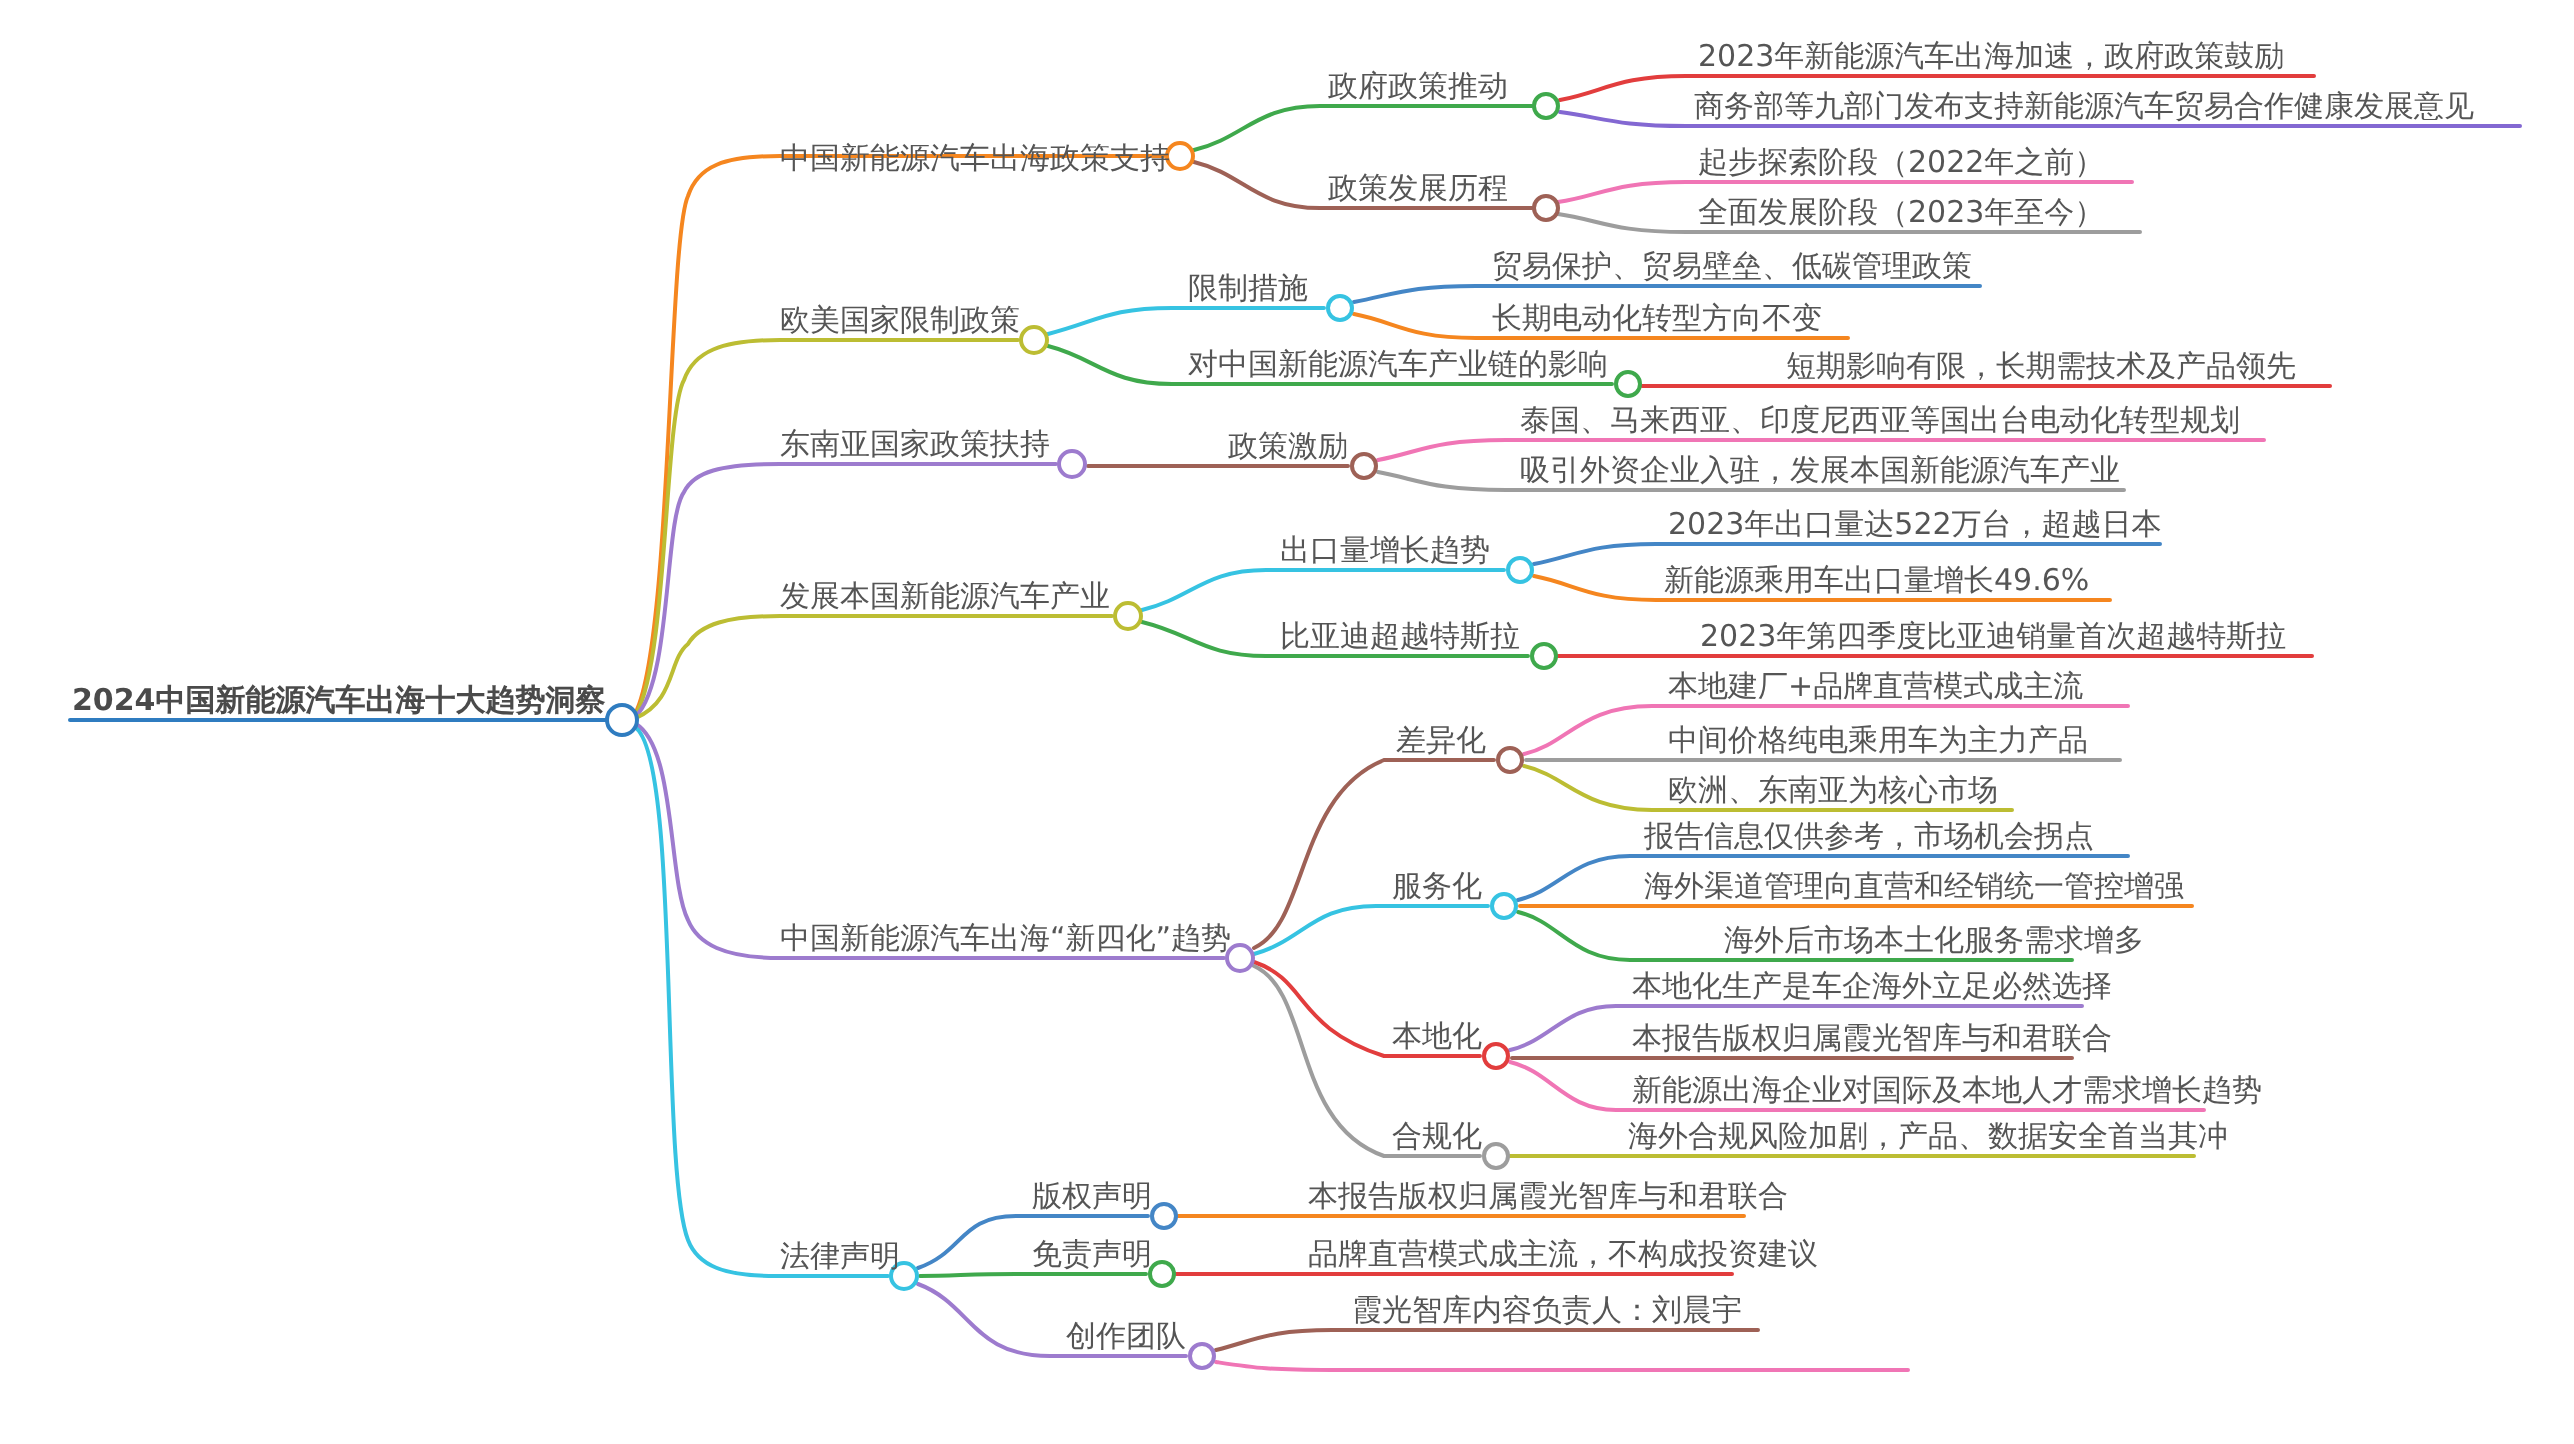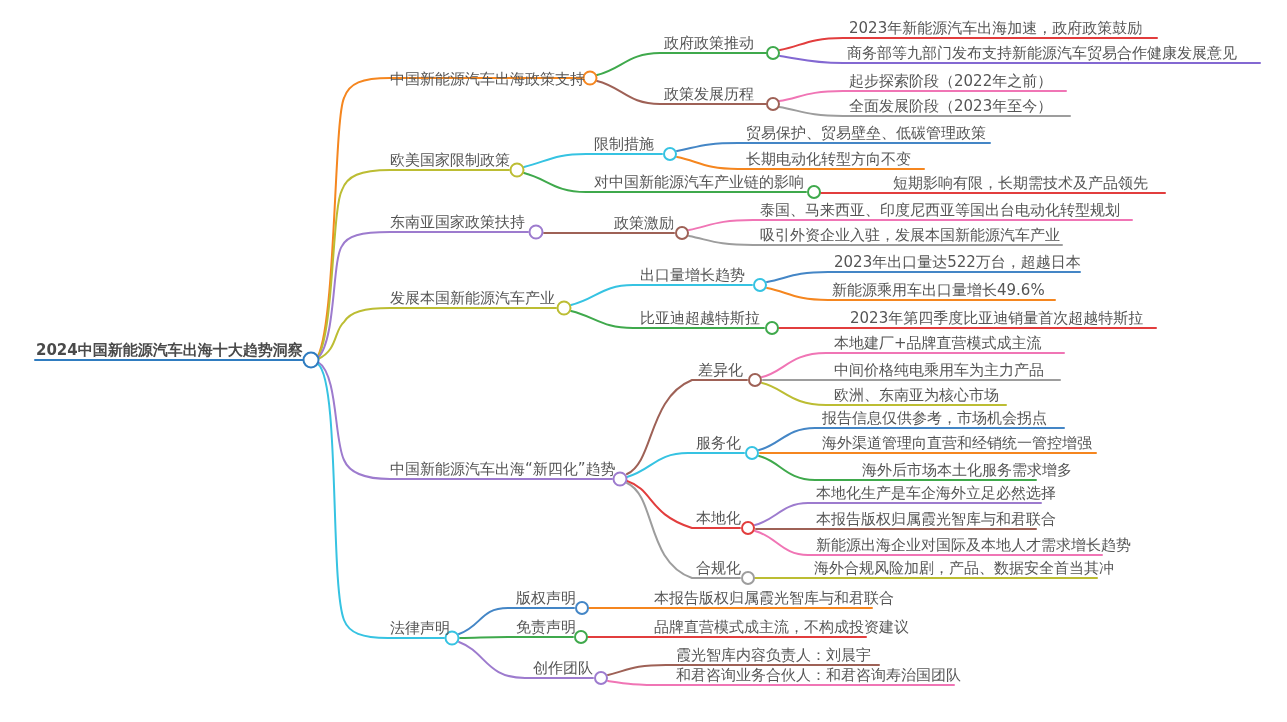--- a/index.html
+++ b/index.html
@@ -143,15 +143,14 @@
   <div class="label" style="left:696px;top:559px">合规化</div>
   <div class="label" style="left:814px;top:559px">海外合规风险加剧，产品、数据安全首当其冲</div>
 
   <div class="label" style="left:390px;top:619px">法律声明</div>
   <div class="label" style="left:516px;top:589px">版权声明</div>
   <div class="label" style="left:654px;top:589px">本报告版权归属霞光智库与和君联合</div>
   <div class="label" style="left:516px;top:618px">免责声明</div>
   <div class="label" style="left:654px;top:618px">品牌直营模式成主流，不构成投资建议</div>
   <div class="label" style="left:533px;top:659px">创作团队</div>
   <div class="label" style="left:676px;top:646px">霞光智库内容负责人：刘晨宇</div>
-  <div class="label" style="left:676px;top:666px">和君咨询业务合伙人：和君咨询寿治国团队</div>
 
 </div>
 
 </body></html>

